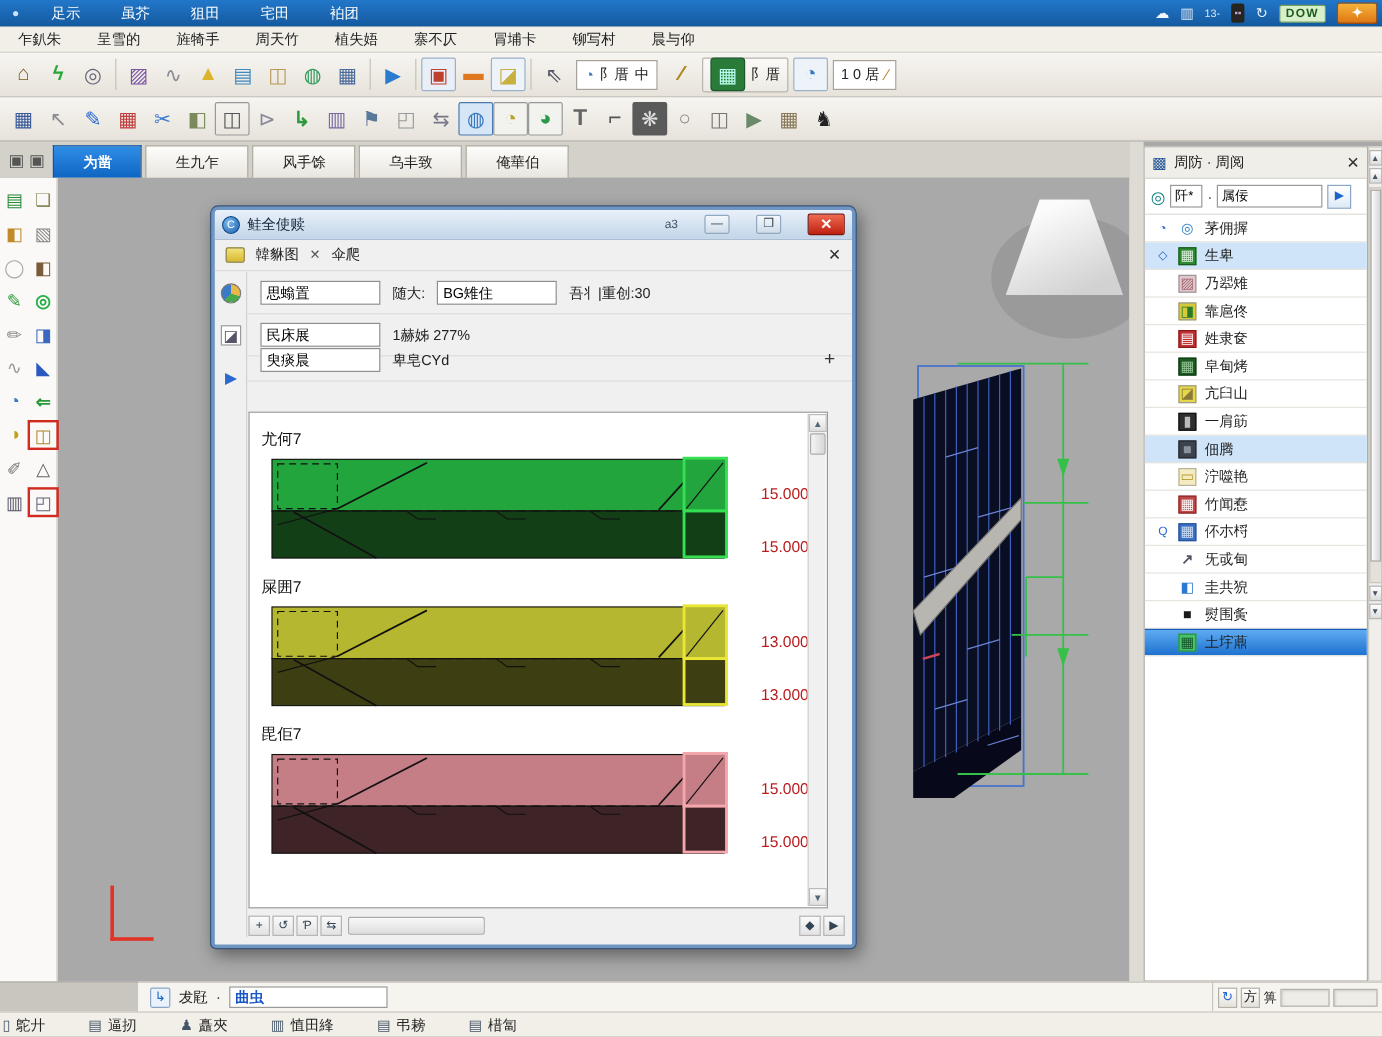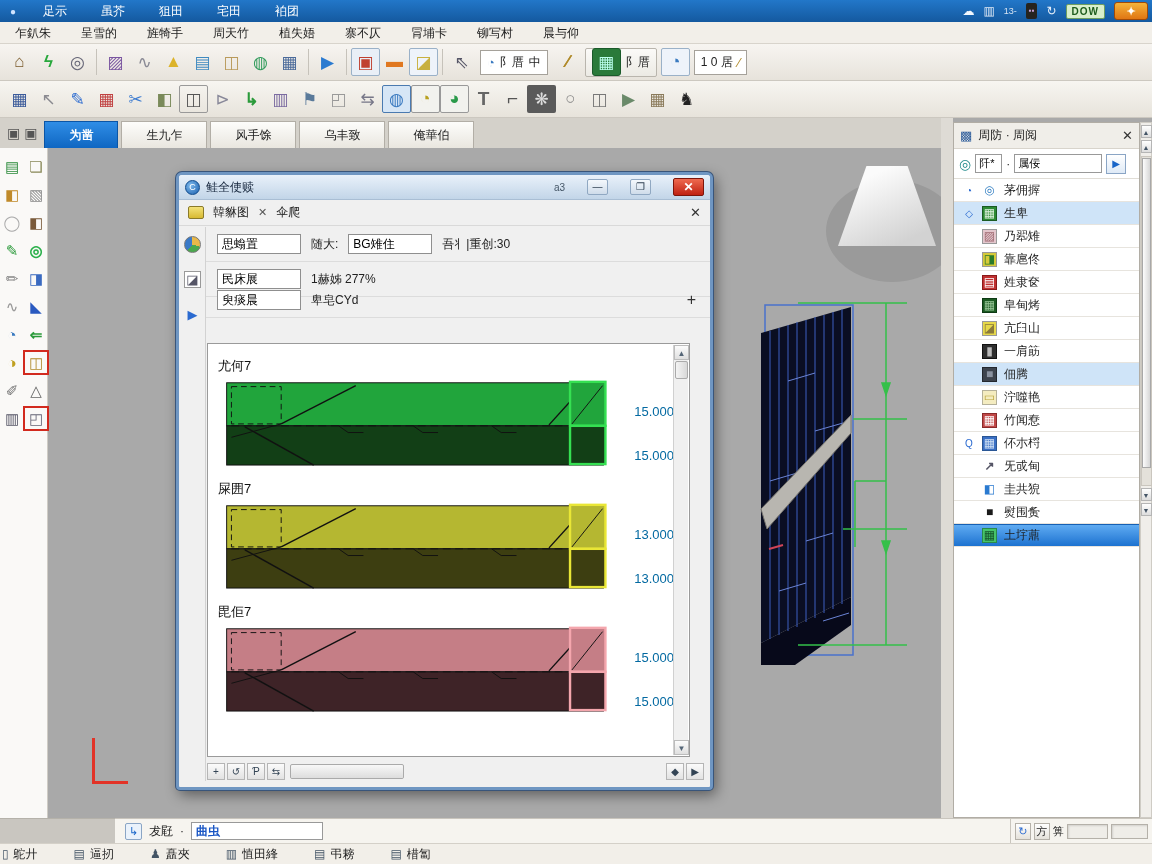--- a/index.html
+++ b/index.html
@@ -59,32 +59,32 @@
   .wbtn{width:21px;height:16px;border:1px solid #90a8c2;background:linear-gradient(#f4f8fc,#cfdcea);border-radius:2px;text-align:center;line-height:14px;font-size:10px;color:#345}
   .wbtn.close{width:31px;height:18px;background:linear-gradient(#ef6a50,#bf2112);border-color:#7c150b;color:#fff;font-weight:bold;font-size:12px;line-height:16px}
   .dlg-sub{height:26px;display:flex;align-items:center;gap:9px;padding:0 9px;border-bottom:1px solid #d9d9d9}
   .dlg-sub .si{width:16px;height:13px;background:linear-gradient(#f3e27a,#d8ba32);border:1px solid #8a7a2a;border-radius:2px}
   .dlg-sub .sx{color:#555;font-size:11px}
   .dlg-sub .subclose{margin-left:auto;color:#333;font-size:13px}
   .dlg-rail{position:absolute;left:0;top:52px;width:27px;bottom:6px;border-right:1px solid #d2d2d2}
   .rail-ico{position:absolute;left:5px;width:17px;height:17px;display:flex;align-items:center;justify-content:center;font-size:13px}
   .globe{border-radius:50%;background:conic-gradient(#e8b84a 0 30%,#4aa84e 30% 62%,#3a7ac8 62% 100%);border:1px solid #777}
   .formrow{position:absolute;left:27px;right:0;height:35px;border-bottom:1px solid #dcdcdc;display:flex;align-items:center;padding-left:11px;gap:10px}
-  .formrow input{width:84px;height:20px;border:1px solid #8f8f8f;background:#fff;font-size:12px;padding:0 4px;font-family:inherit}
+  .formrow input{width:100px;height:20px;border:1px solid #8f8f8f;background:#fff;font-size:12px;padding:0 4px;font-family:inherit}
   .plusbtn{position:absolute;right:14px;font-size:16px;color:#333}
   .dlg-list{position:absolute;left:28px;top:168px;width:483px;height:414px;background:#fff;border:1px solid #9a9a9a;overflow:hidden;padding:2px 0 0 10px}
   .vscroll{position:absolute;right:1px;top:1px;width:15px;bottom:1px;background:#f0f0f0;border-left:1px solid #d0d0d0}
   .sbtn{width:15px;height:15px;font-size:8px;color:#567;text-align:center;line-height:15px;background:linear-gradient(#fcfcfc,#dfdfdf);border:1px solid #bcbcbc}
   .vthumb{width:13px;height:18px;margin:1px;background:linear-gradient(90deg,#f4f4f4,#d8d8d8);border:1px solid #aaa;border-radius:2px}
   .sec{margin:11px 0 14px 0}
   .sec-label{height:21px;font-size:13px;color:#111}
   .sec-body{display:flex}
   .beam{width:398px;height:88px}
   .vals{position:relative;width:62px}
-  .vals span{position:absolute;right:4px;font-size:13px;color:#0369a1}
+  .vals span{position:absolute;right:4px;font-size:13px;color:#b91c1c}
   .vals .v1{top:26px}
   .vals .v2{top:70px}
   .dlg-bottom{position:absolute;left:28px;right:6px;bottom:5px;height:21px;display:flex;align-items:center;gap:2px}
   .bbtn{width:18px;height:17px;border:1px solid #b5b5b5;background:linear-gradient(#fbfbfb,#e2e2e2);font-size:10px;text-align:center;line-height:15px;color:#345}
   .hscroll{width:114px;height:15px;border:1px solid #aaa;background:#e9e9e9;margin-left:3px;border-radius:2px}
   .hthumb{width:100%;height:100%;background:linear-gradient(#f8f8f8,#ddd);border-radius:2px}
   .dlg-bottom .right{margin-left:auto;display:flex;gap:2px}
 
   
   .rightpanel{position:absolute;left:953px;top:122px;width:187px;height:696px;background:#fff;border:1px solid #b1ada5;z-index:10}

